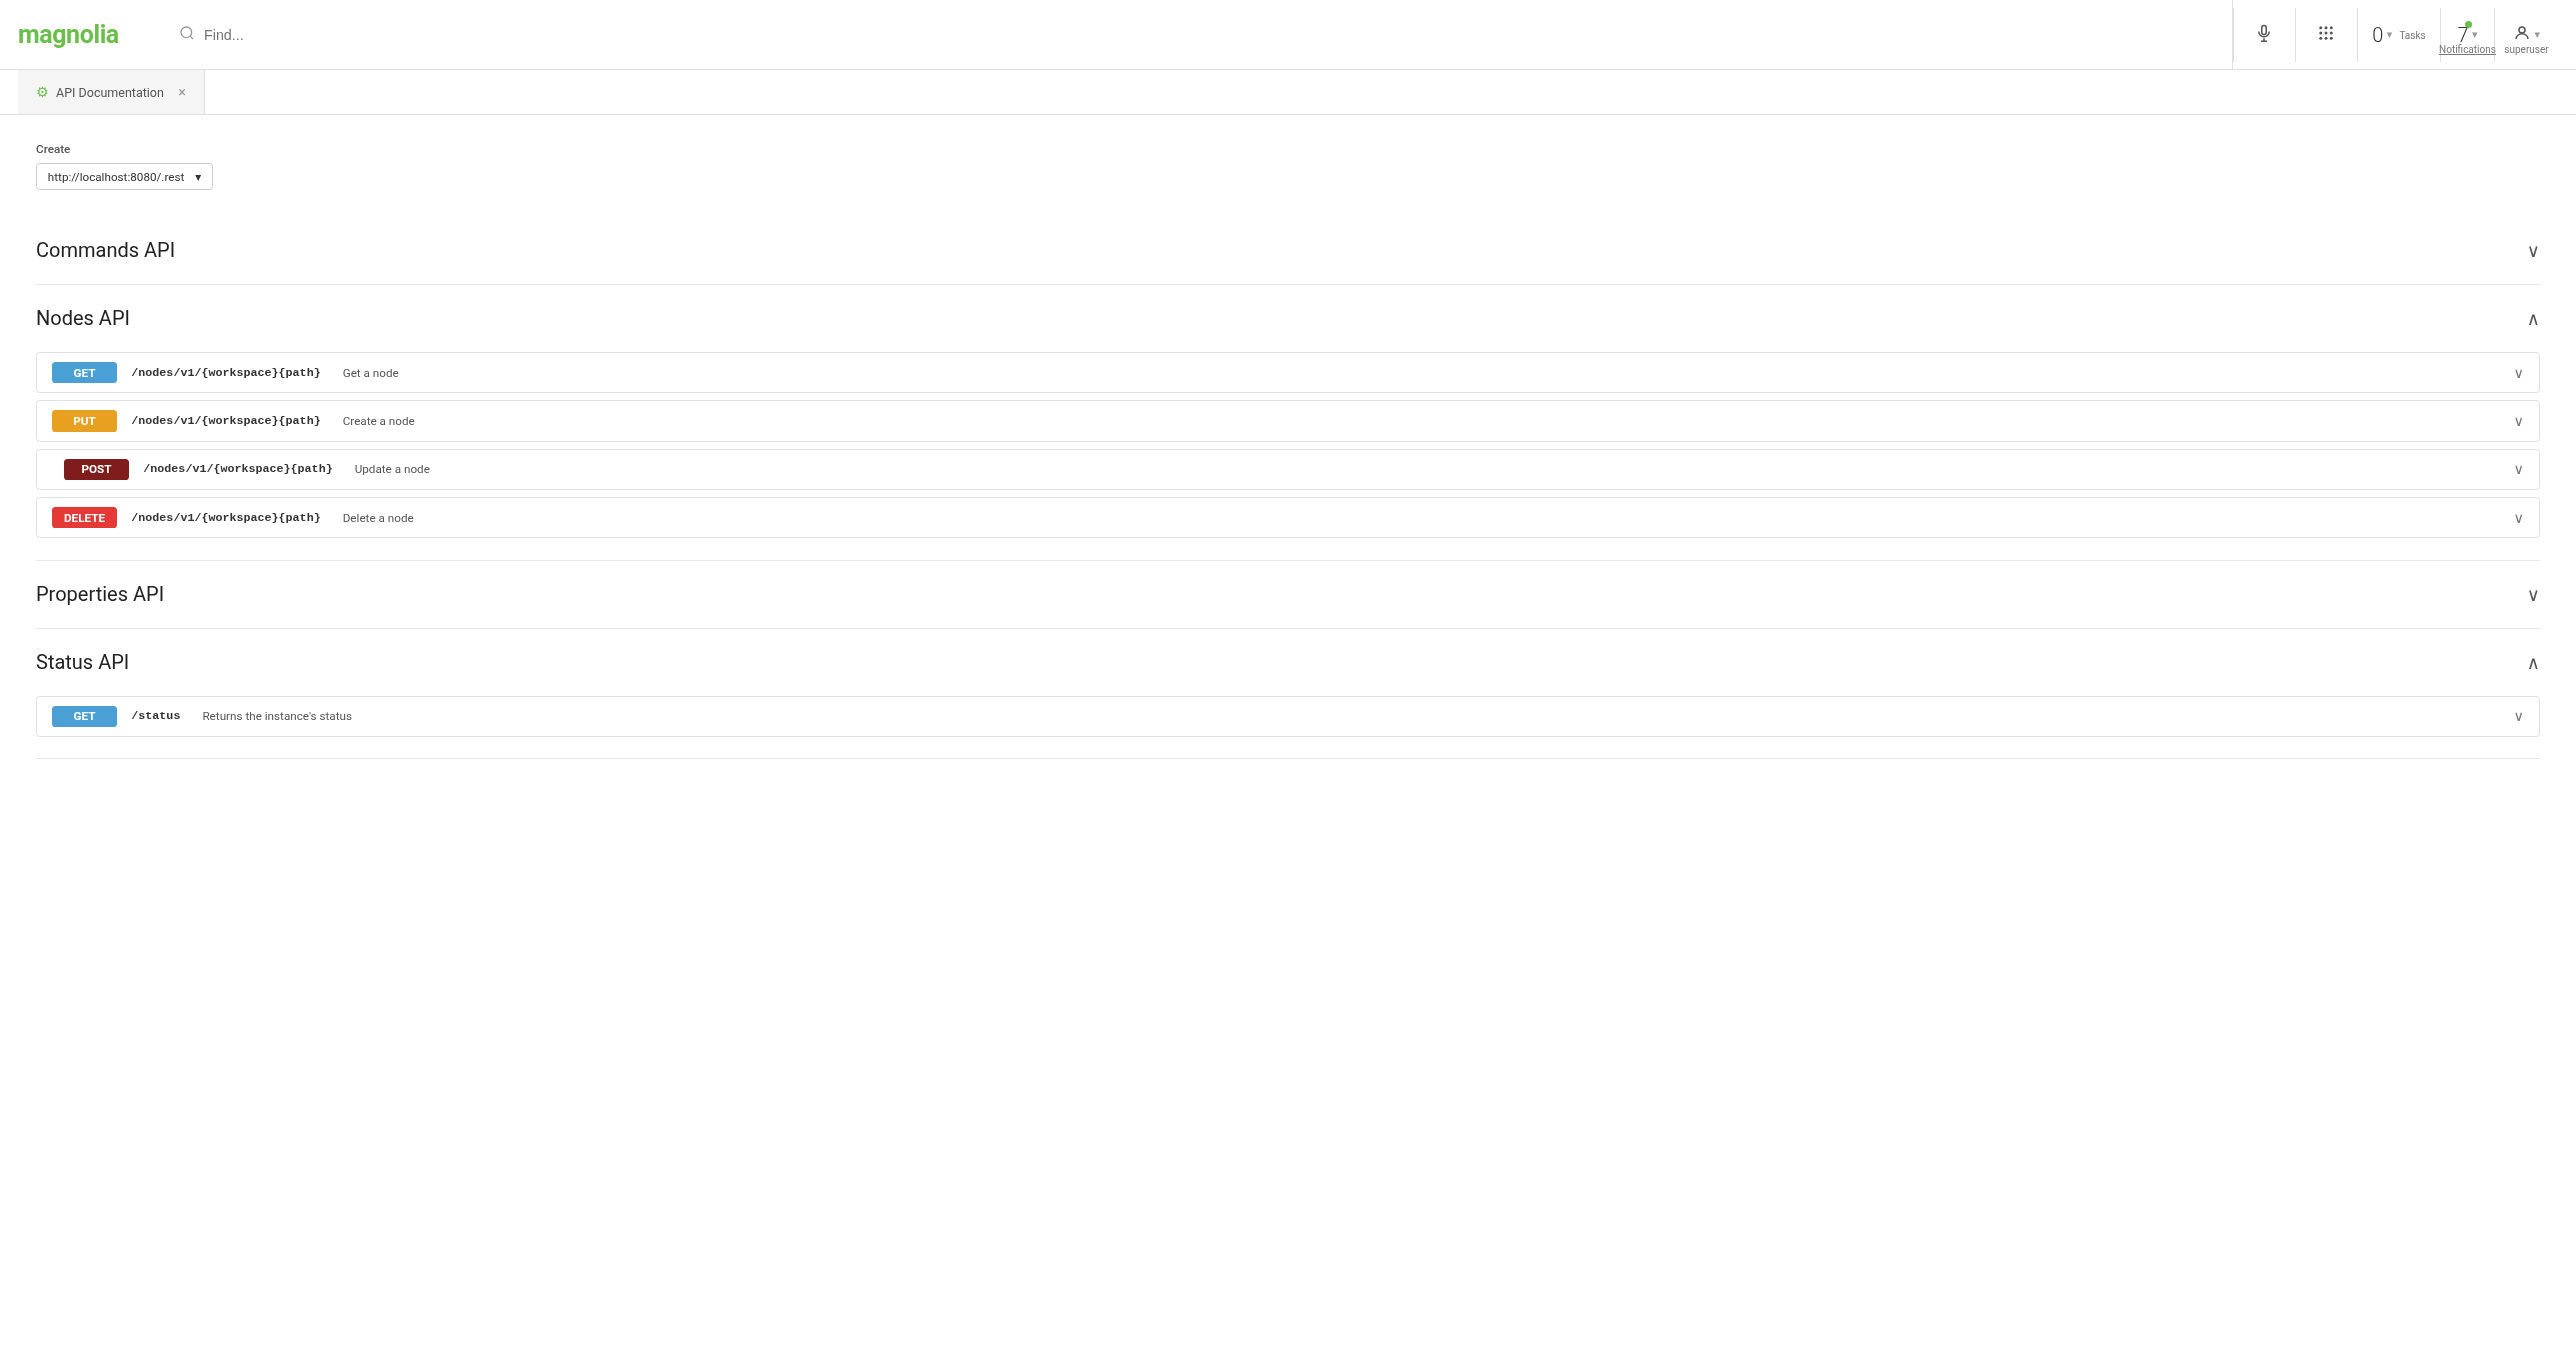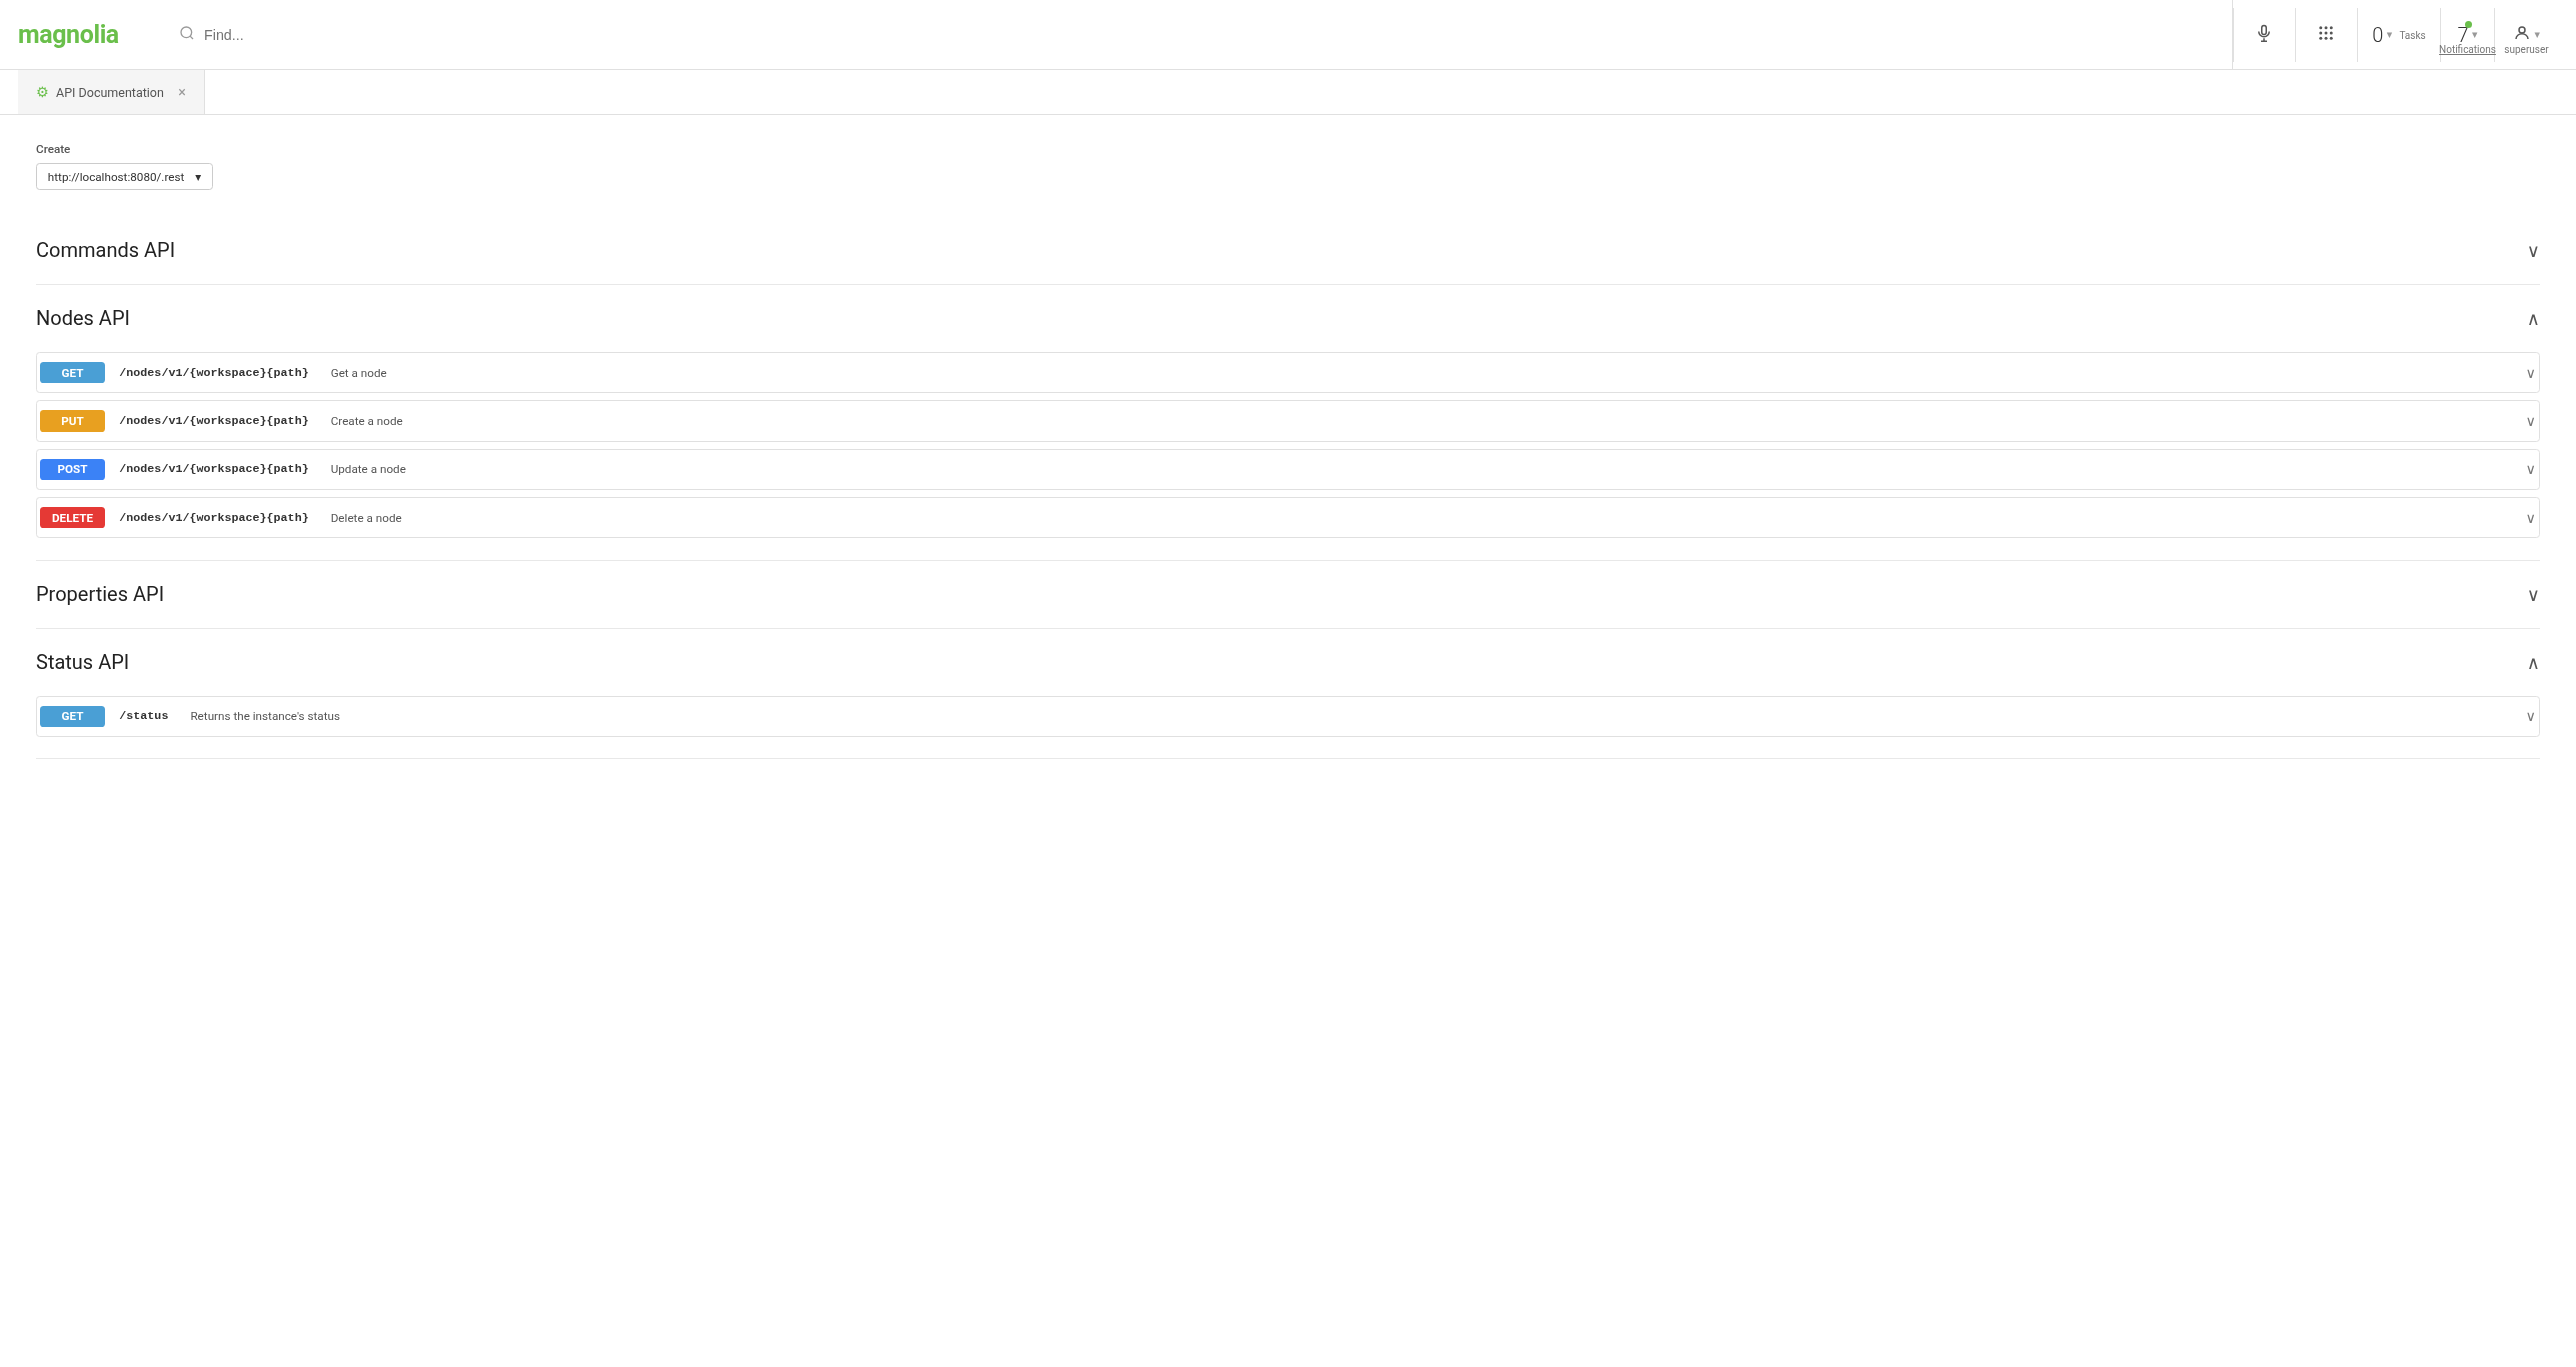--- a/index.html
+++ b/index.html
@@ -188,39 +188,39 @@
       color: #555;
     }
 
     
     .endpoint-row {
       display: flex;
       align-items: center;
       border: 0.9px solid #e0e0e0;
       border-radius: 3.6px;
       margin-bottom: 7.2px;
-      padding: 9px 3px;
+      padding: 9px 15px;
       cursor: pointer;
       background: #fff;
     }
     .method-badge {
       display: inline-flex;
       align-items: center;
       justify-content: center;
       padding: 3.6px 10.8px;
       border-radius: 3.6px;
       font-size: 11.7px;
       font-weight: 700;
       color: #fff;
       min-width: 65px;
       margin-right: 14.3px;
     }
     .method-get { background: #4a9fd5; }
     .method-put { background: #e8a020; }
-    .method-post { background: #3b82f6; }
+    .method-post { background: #7f1d1d; margin-left: 12px; }
     .method-delete { background: #e53935; }
 
     .endpoint-path {
       font-family: 'Courier New', monospace;
       font-size: 11.7px;
       color: #333;
       margin-right: 22px;
       font-weight: 600;
     }
     .endpoint-desc {

